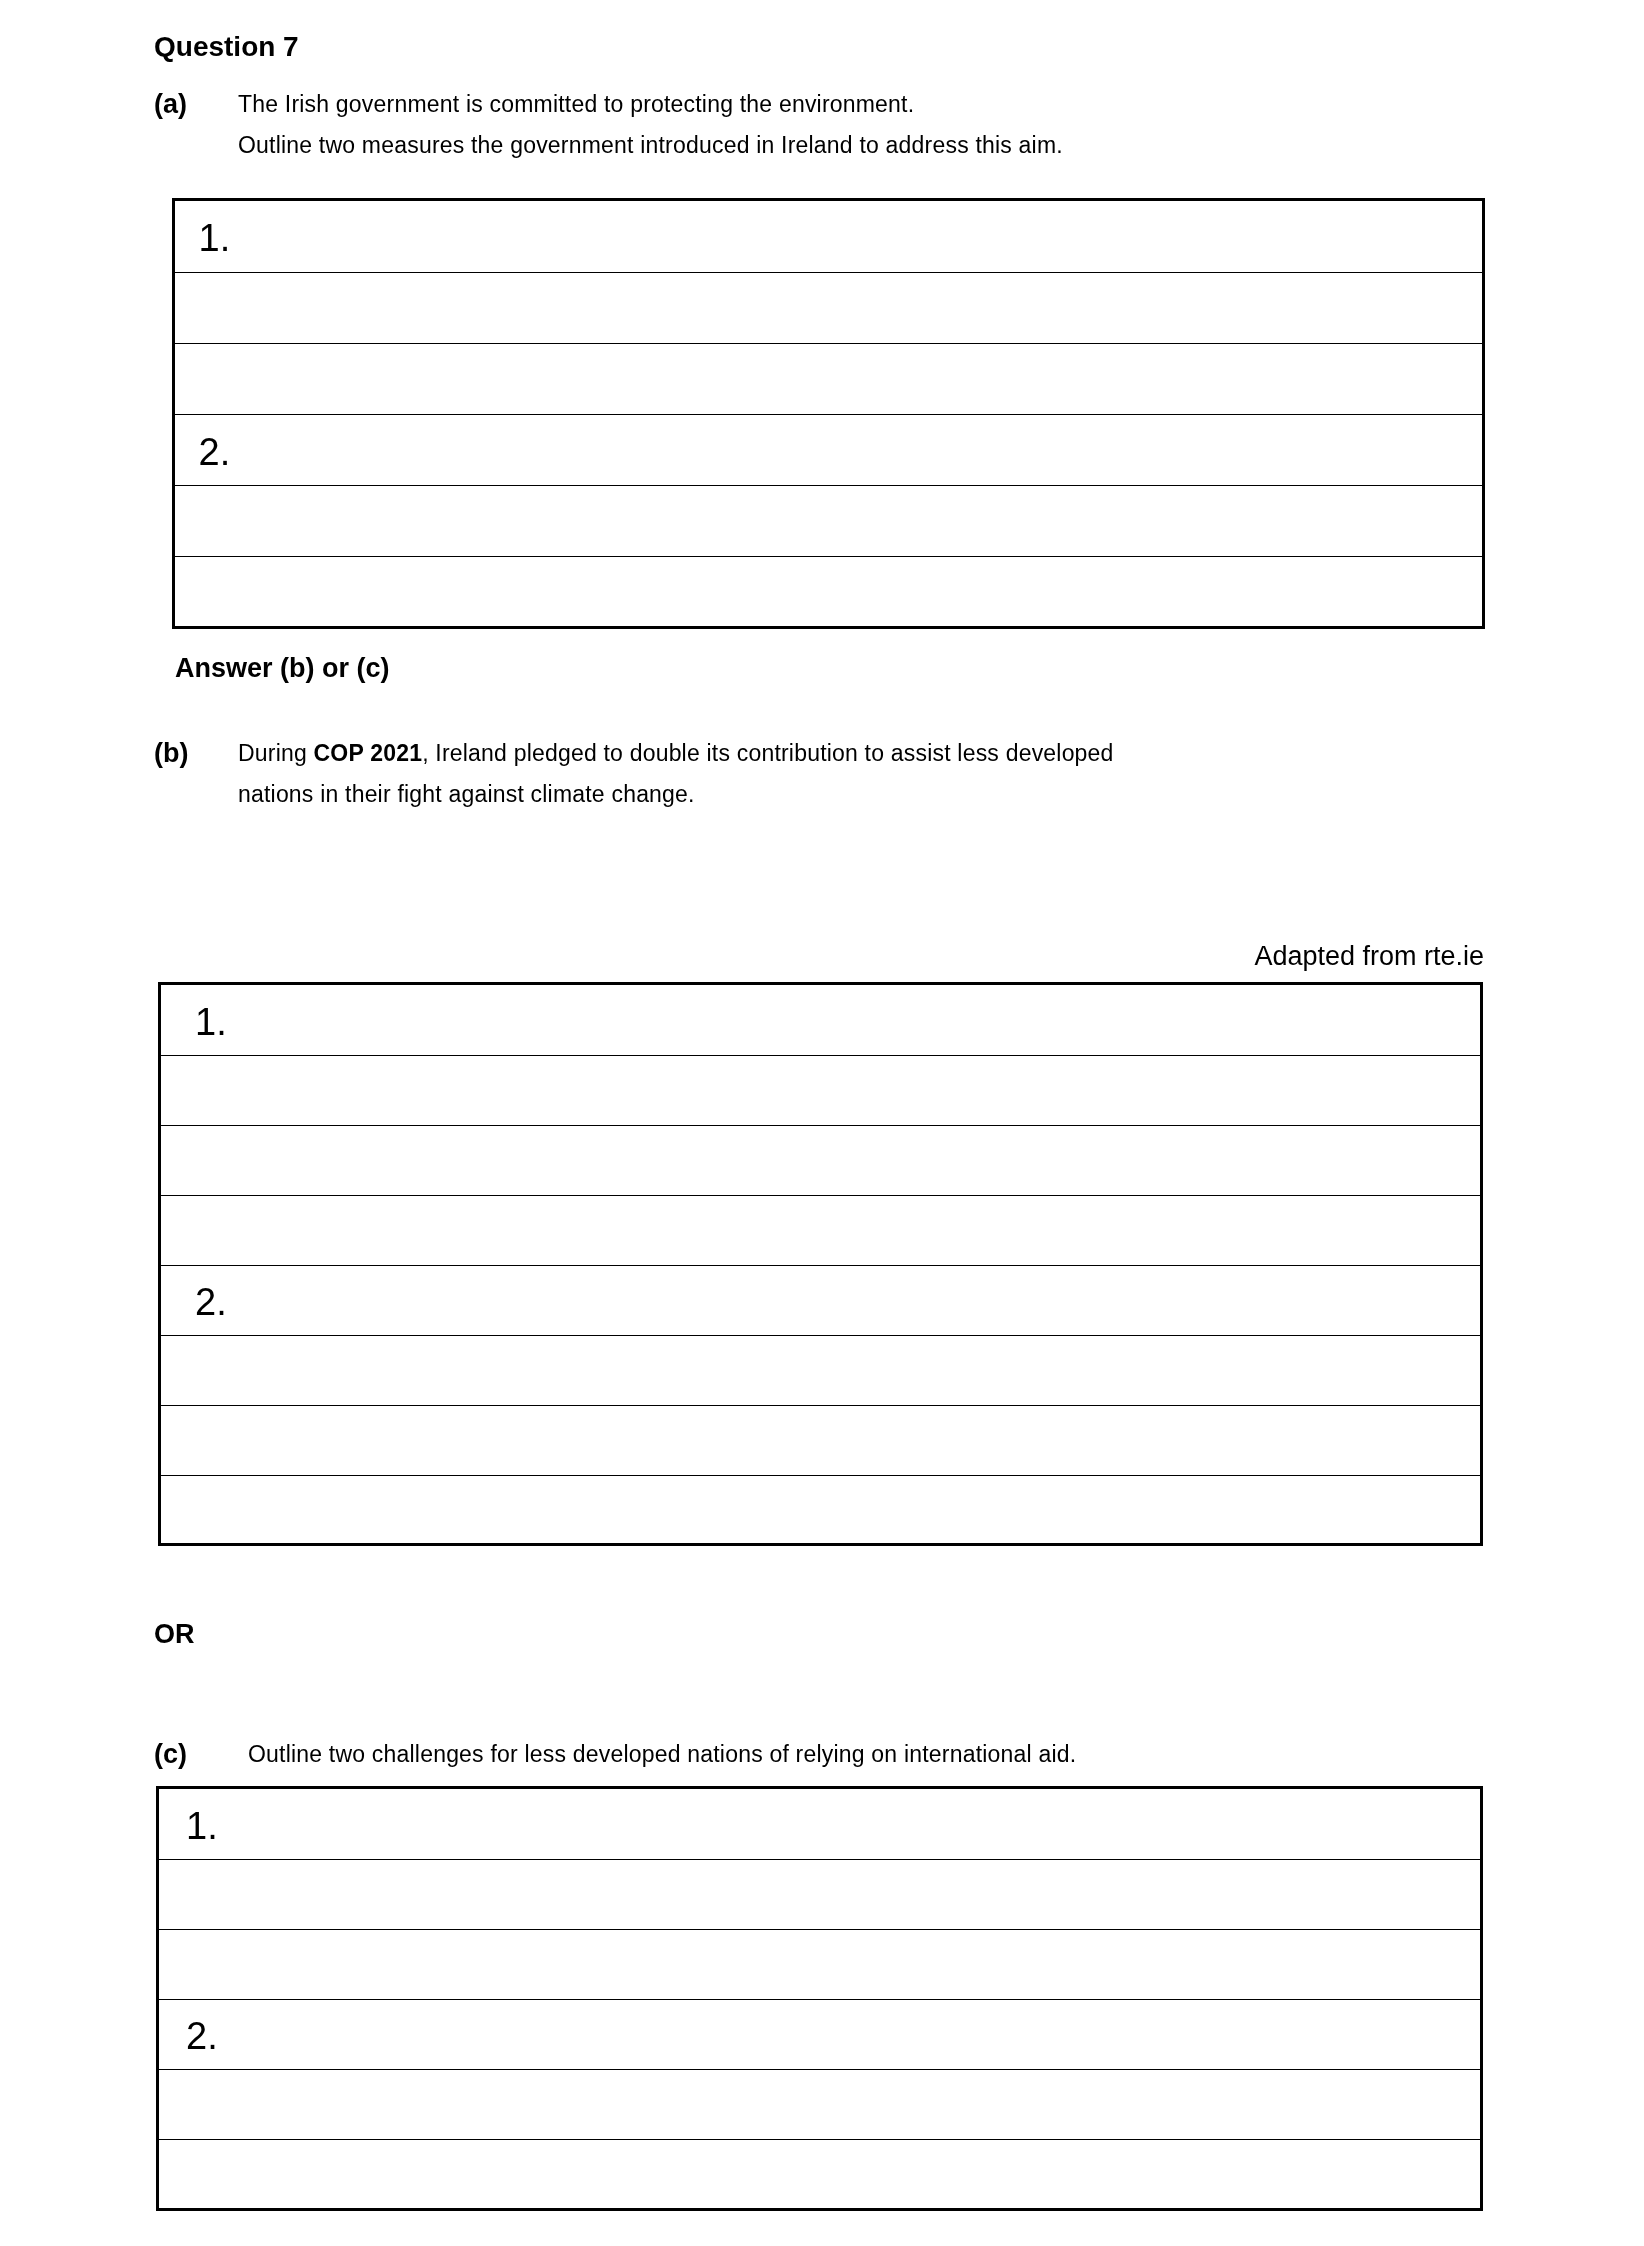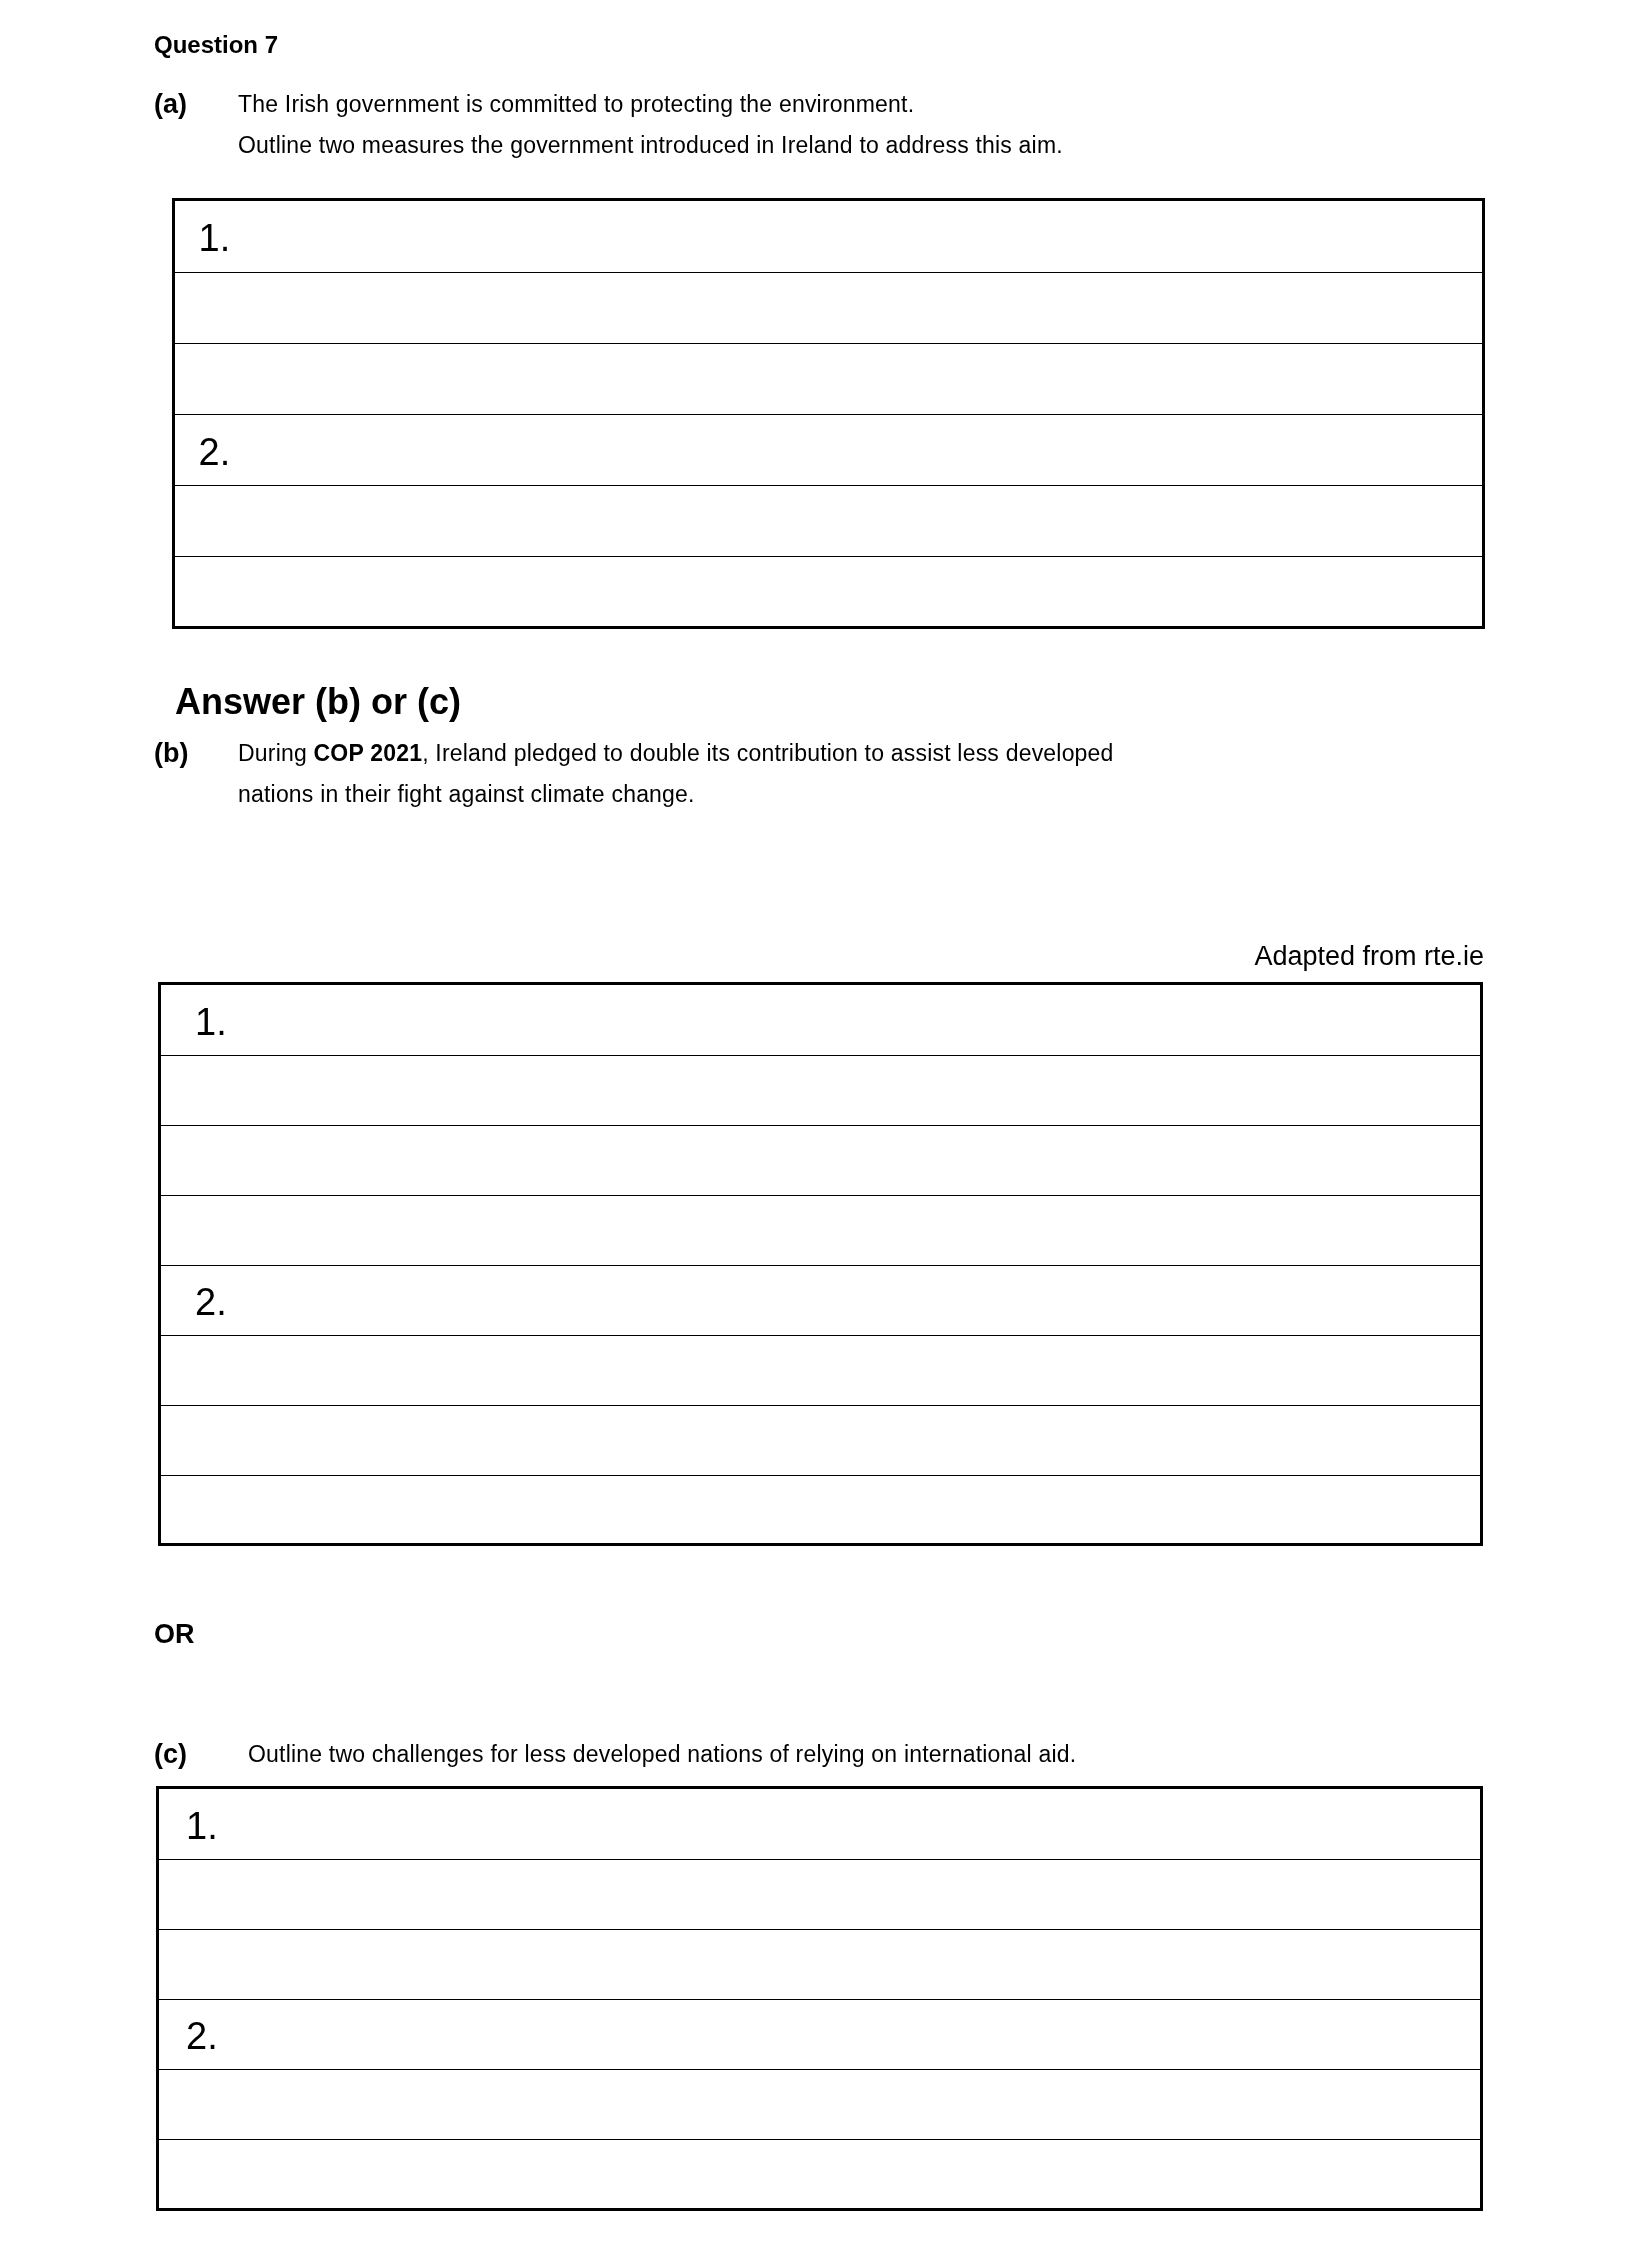--- a/index.html
+++ b/index.html
@@ -32,21 +32,21 @@
   .box-b .row { height:70px; padding-left:34px; }
   .box-c .row { height:70px; padding-left:27px; }
   .row-num { font-size:38px; line-height:1; padding-top:3.6px; }
   .src-line { font-size:27px; line-height:41px; }
 </style>
 </head>
 <body>
 
 <div class="page">
 
-  <div class="abs bold" style="left:154px; top:31px; font-size:24px;">Question 7</div>
+  <div class="abs bold" style="left:154px; top:31px; font-size:28px;">Question 7</div>
 
   <div class="abs part-label" style="left:154px; top:84px;">(a)</div>
   <div class="abs body-text" style="left:238px; top:84px; width:1230px;">
     <div>The Irish government is committed to protecting the environment.</div>
     <div>Outline two measures the government introduced in Ireland to address this aim.</div>
   </div>
 
   <div class="answer-box box-a" style="left:172px; top:198px; width:1313px; height:431px;">
     <div class="row">
       <span class="row-num">1.</span>
@@ -61,21 +61,21 @@
       <span class="row-num">2.</span>
     </div>
     <div class="row">
       <span class="row-num"></span>
     </div>
     <div class="row">
       <span class="row-num"></span>
     </div>
   </div>
 
-  <div class="abs bold" style="left:175px; top:653px; font-size:36px;margin-top:28px;">Answer (b) or (c)</div>
+  <div class="abs bold" style="left:175px; top:653px; font-size:27px;">Answer (b) or (c)</div>
 
   <div class="abs part-label" style="left:154px; top:733px;">(b)</div>
   <div class="abs body-text" style="left:238px; top:733px; width:1257px;">
     <div><span>During </span><span class="bold">COP 2021</span><span>, Ireland pledged to double its contribution to assist less developed</span></div>
     <div>nations in their fight against climate change.</div>
   </div>
   <div class="abs src-line" style="right:161px; top:936px;">Adapted from rte.ie</div>
 
   <div class="answer-box box-b" style="left:158px; top:982px; width:1325px; height:564px;">
     <div class="row">

